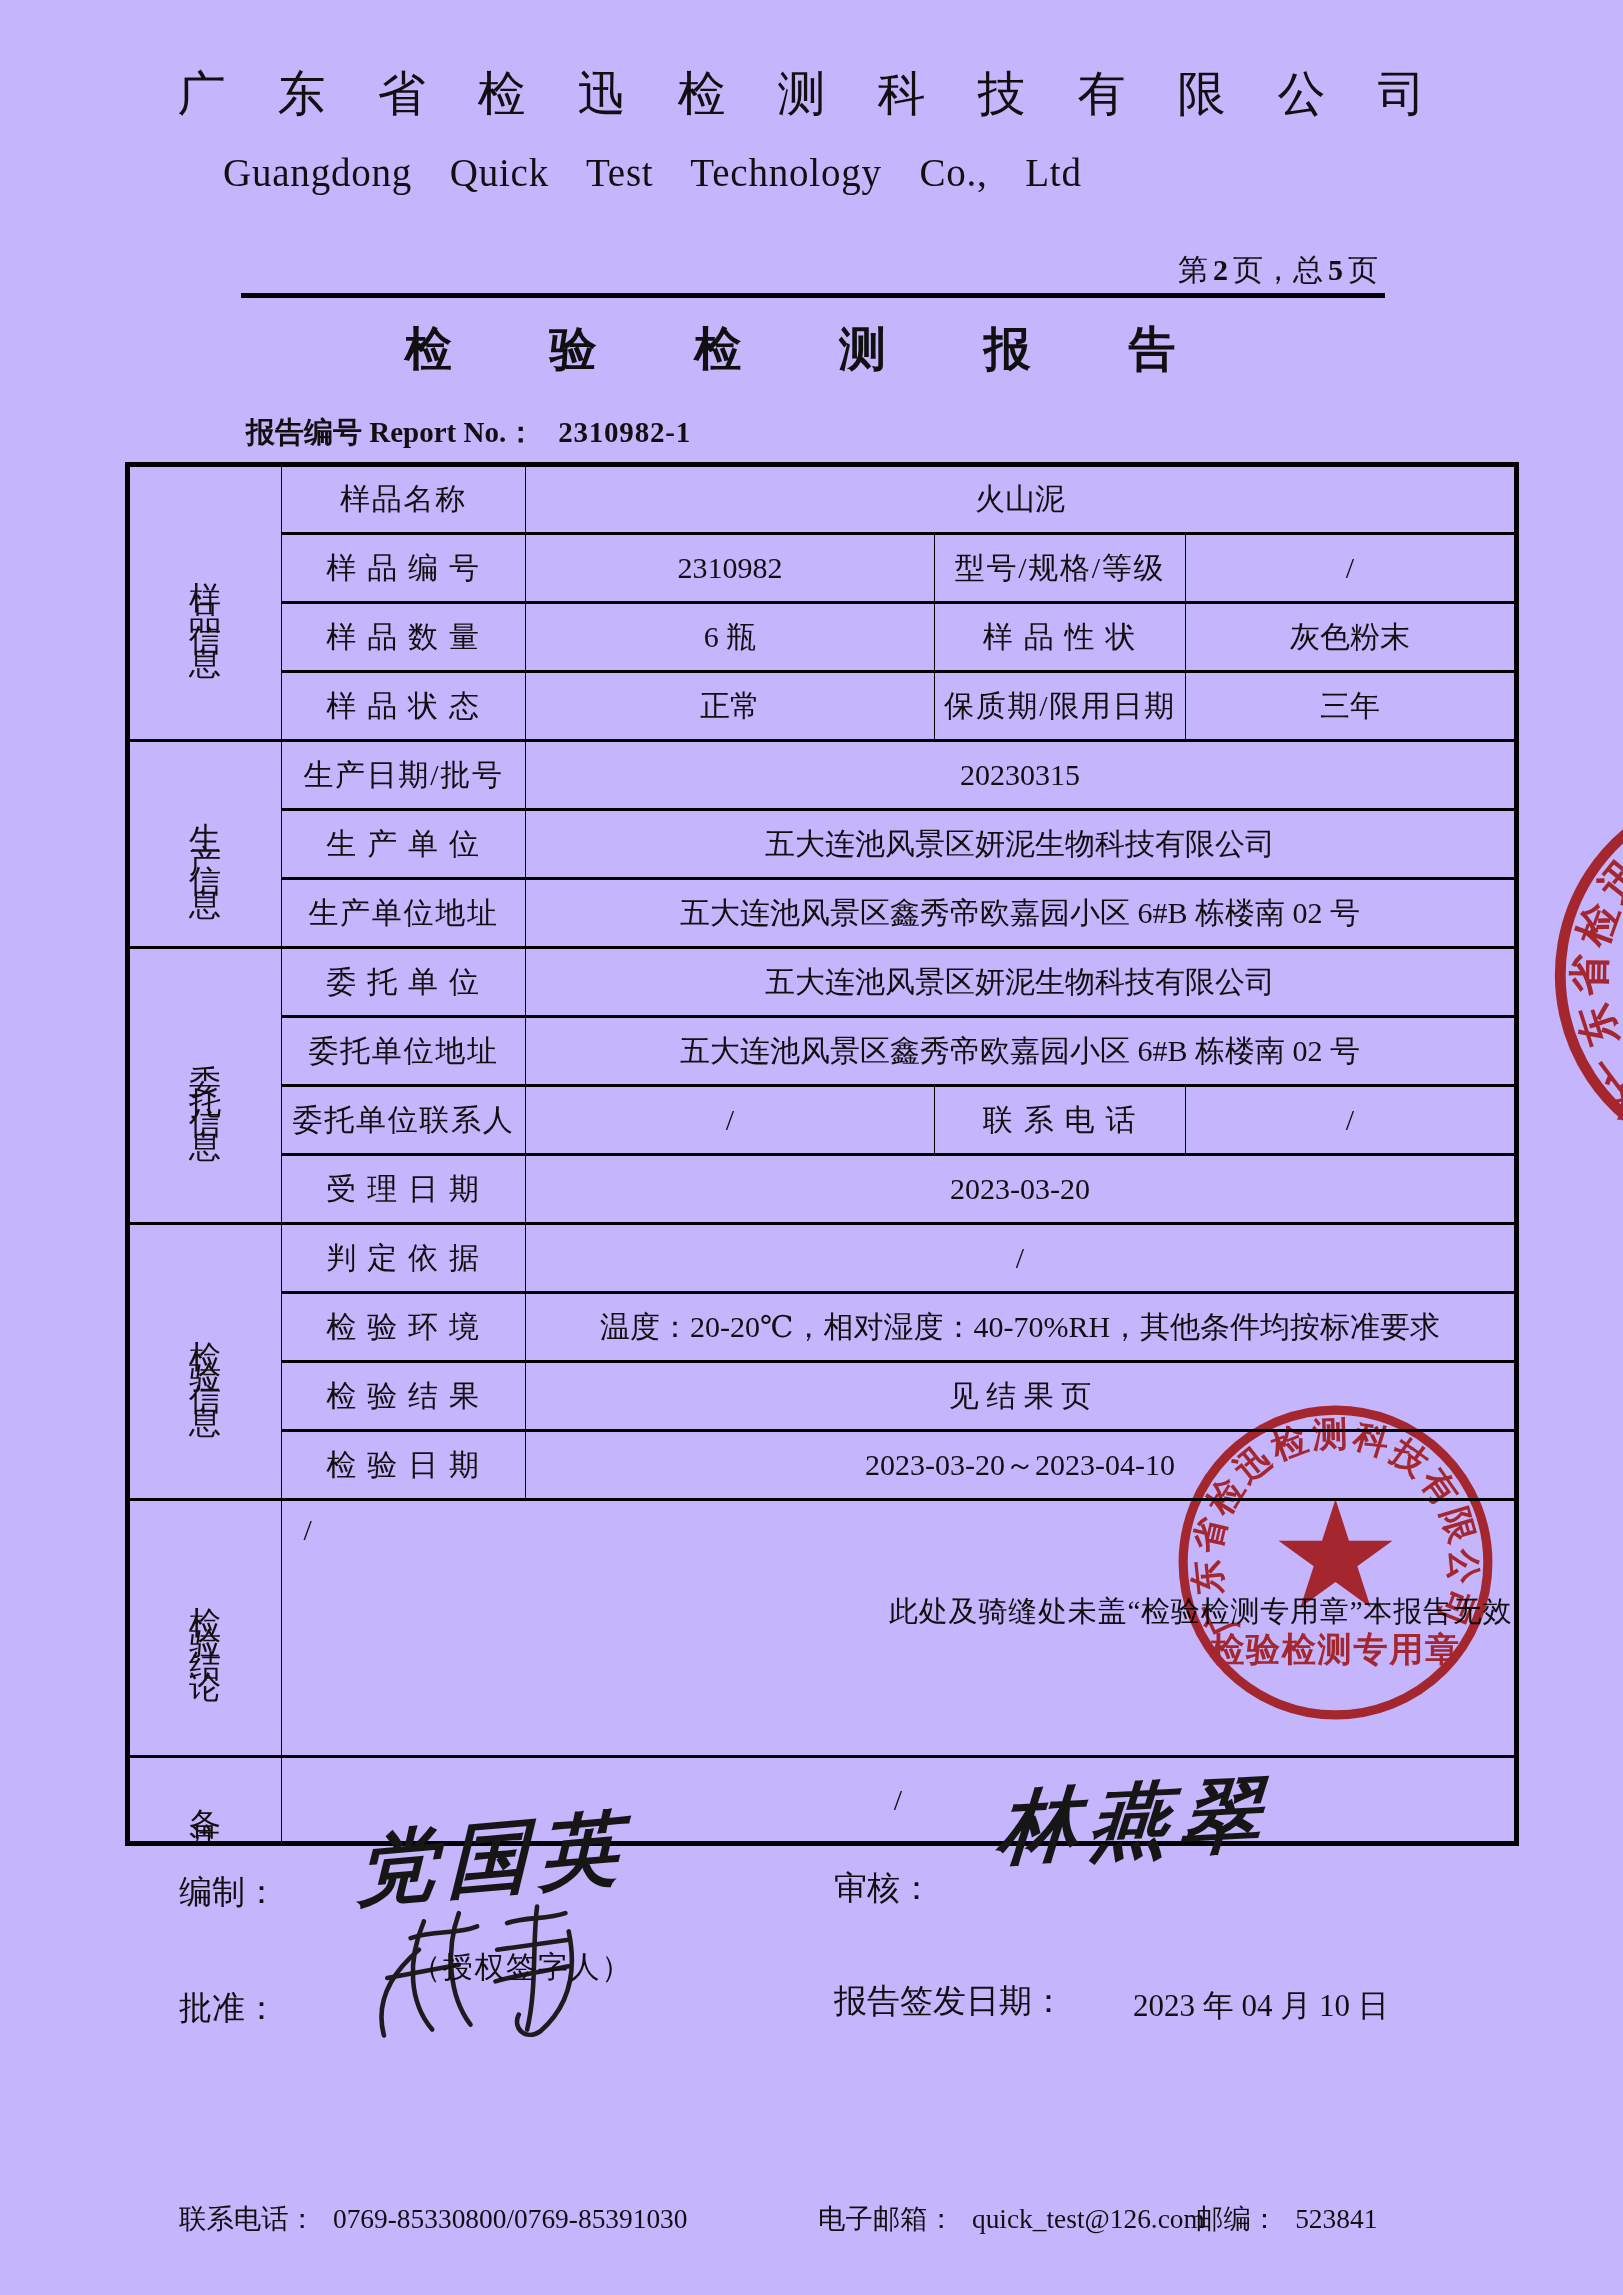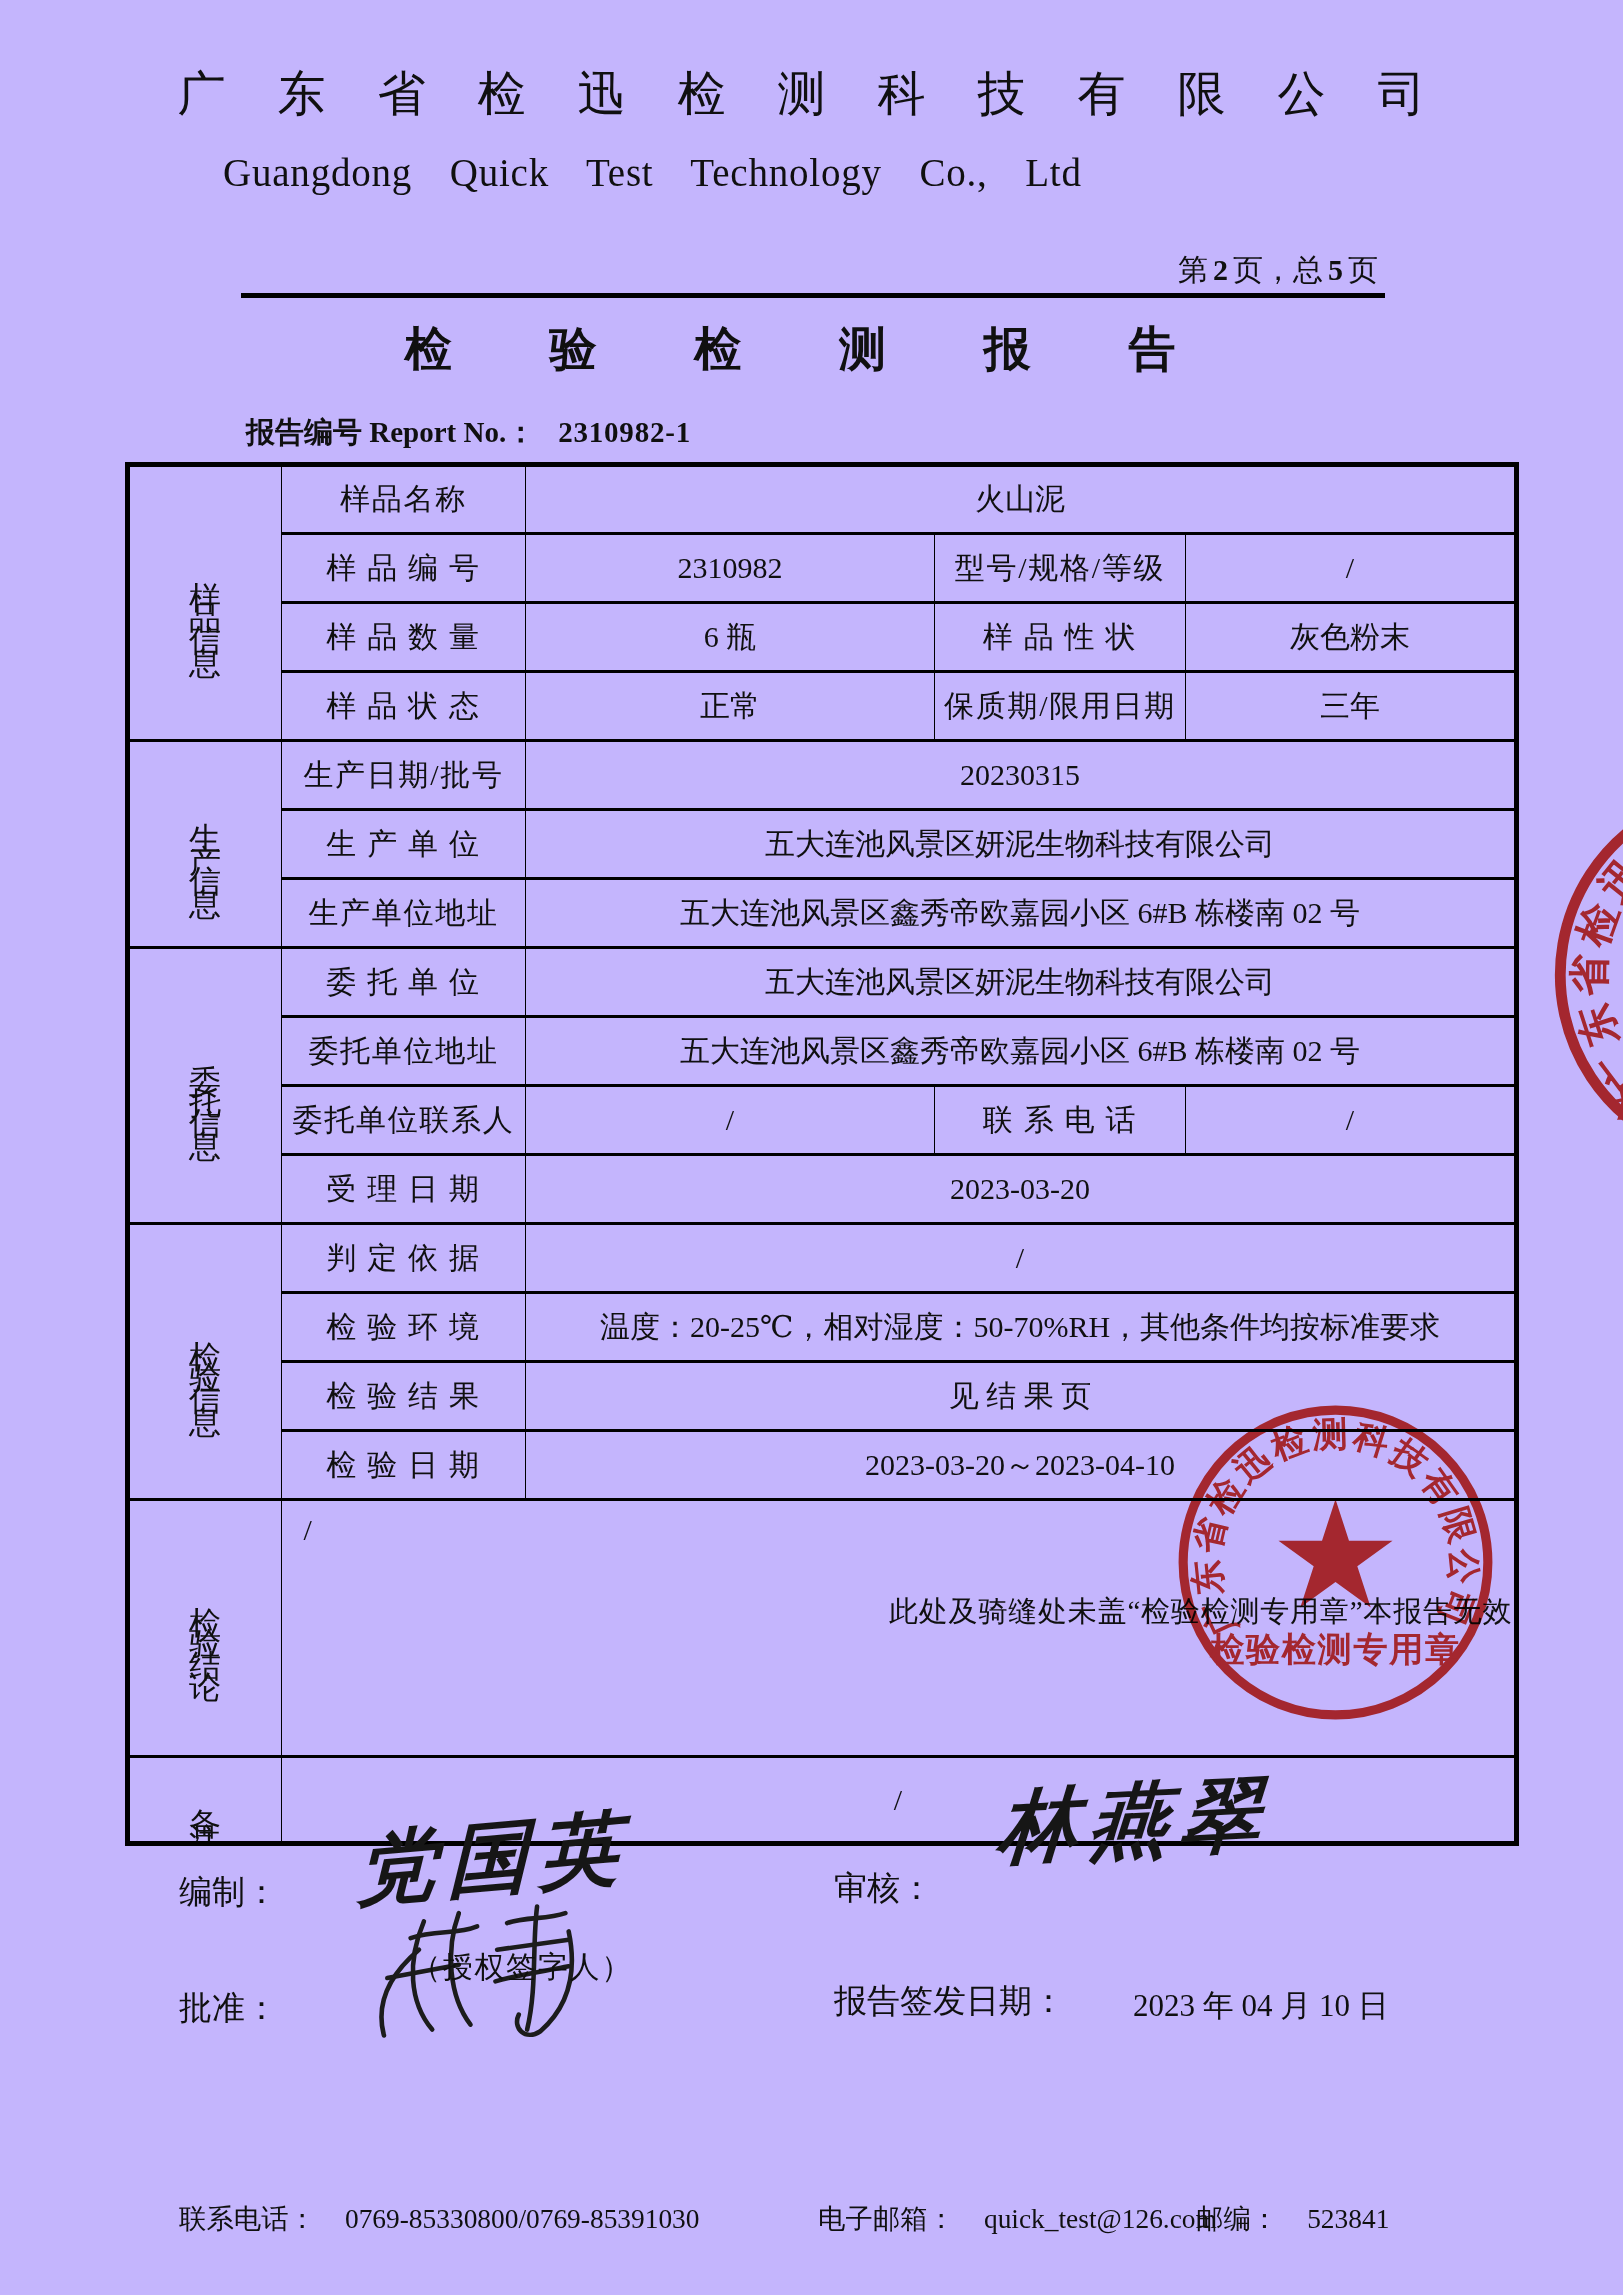--- a/index.html
+++ b/index.html
@@ -70,21 +70,21 @@
     transform:rotate(-5deg) skewX(-5deg);
   }
   .sig-name.second { transform:rotate(-3deg) skewX(-7deg); }
   .auth-note { position:absolute; left:411px; top:1947px; font-size:30px; letter-spacing:1.7px; }
   .issue-label { position:absolute; left:834px; top:1979px; font-size:33px; white-space:nowrap; }
   .issue-value { position:absolute; left:1133px; top:1985px; font-size:31px; white-space:nowrap; }
   .approver-scribble { position:absolute; left:359px; top:1898px; width:233px; height:175px; }
 
   
   .footer-line { position:absolute; font-size:27.4px; white-space:nowrap; }
-  .footer-line .gap { margin-left:29px; }
+  .footer-line .gap { margin-left:17px; }
 </style>
 </head>
 <body>
 
 <div class="page">
 
   <div class="company-cn">广 东 省 检 迅 检 测 科 技 有 限 公 司</div>
   <div class="company-en">Guangdong Quick Test Technology Co., Ltd</div>
   <div class="page-info">
     <span>第</span><span class="num">2</span><span>页，总</span><span class="num">5</span><span>页</span>
@@ -159,21 +159,21 @@
       <td class="lbl">受 理 日 期</td>
       <td colspan="3">2023-03-20</td>
     </tr>
     <tr class="r">
       <td class="sec" rowspan="4"><span class="v">检验信息</span></td>
       <td class="lbl">判 定 依 据</td>
       <td colspan="3">/</td>
     </tr>
     <tr class="r">
       <td class="lbl">检 验 环 境</td>
-      <td colspan="3">温度：20-25℃，相对湿度：50-70%RH，其他条件均按标准要求</td>
+      <td colspan="3">温度：20-20℃，相对湿度：40-70%RH，其他条件均按标准要求</td>
     </tr>
     <tr class="r">
       <td class="lbl">检 验 结 果</td>
       <td colspan="3">见 结 果 页</td>
     </tr>
     <tr class="r">
       <td class="lbl">检 验 日 期</td>
       <td colspan="3">2023-03-20～2023-04-10</td>
     </tr>
     <tr class="concl">

